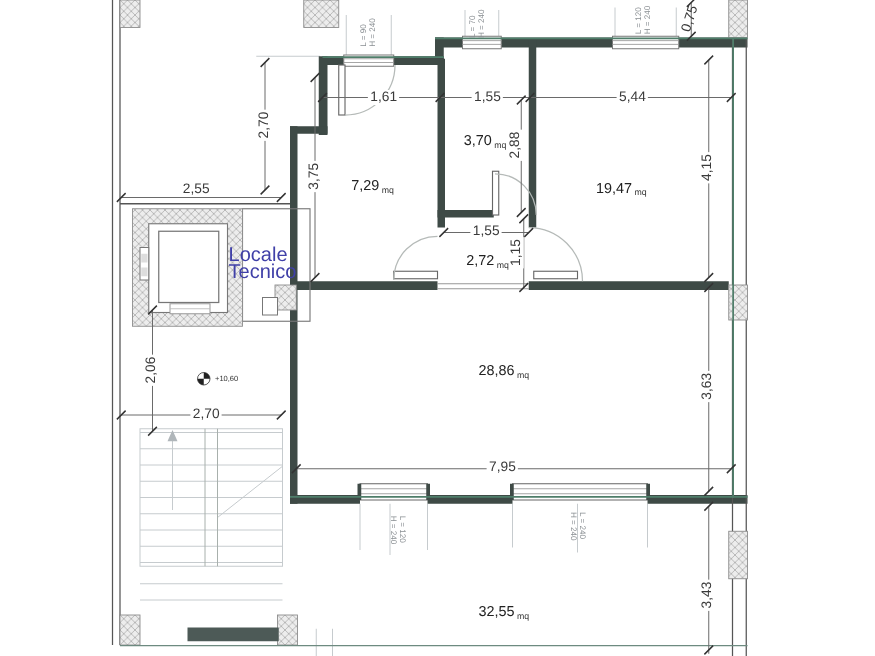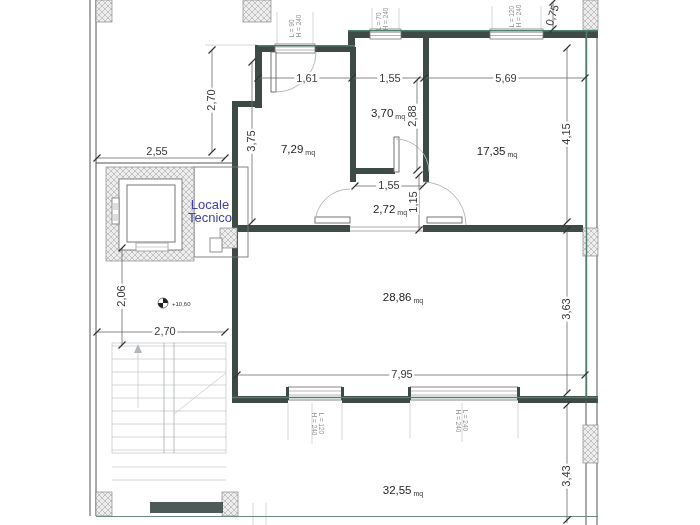--- a/index.html
+++ b/index.html
@@ -9,22 +9,22 @@
   .lbl{position:absolute;transform:translate(-50%,-50%);font-size:11px;color:#3a3a3a;
        background:#ffffff;padding:0 2px;white-space:nowrap;line-height:12px;}
   .lbl.v{transform:translate(-50%,-50%) rotate(-90deg);}
   .lbl.diag{transform:translate(-50%,-50%) rotate(-72deg);background:transparent;}
   .room{position:absolute;transform:translate(-50%,-50%);font-size:11.5px;color:#222;
         white-space:nowrap;background:transparent;}
   .room .unit{font-size:7px;margin-left:2px;position:relative;top:2px;color:#333;}
   .wlabel{position:absolute;font-size:6.5px;line-height:7px;color:#8a8f93;text-align:left;
           white-space:nowrap;transform:translate(-50%,-50%) rotate(-90deg);}
   .wlabel.r90{transform:translate(-50%,-50%) rotate(90deg);}
-  .ltec{position:absolute;transform:translate(-50%,-50%);font-size:13px;line-height:13px;
-        color:#4040a8;text-align:center;white-space:nowrap;}
+  .ltec{position:absolute;transform:translate(-50%,-50%);font-size:16px;line-height:13px;
+        color:#4040a8;text-align:left;white-space:nowrap;}
   .level{position:absolute;font-size:6px;color:#333;white-space:nowrap;display:flex;
          align-items:center;gap:2px;}
 </style>
 </head>
 <body>
 
 <div id="plan">
 
 <svg width="700" height="525" viewBox="0 0 700 525">
   <defs>
@@ -172,40 +172,40 @@
     <circle cx="5" cy="5" r="5" fill="#ffffff" stroke="#222" stroke-width="0.6"></circle>
     <path d="M5,5 L5,0 A5,5 0 0 1 10,5 Z M5,5 L5,10 A5,5 0 0 1 0,5 Z" fill="#222"></path>
   </g>
 </svg>
 
 <div class="lbl v" style="left:211px;top:100px">2,70</div>
 <div class="lbl" style="left:157px;top:151px">2,55</div>
 <div class="lbl v" style="left:251px;top:141px">3,75</div>
 <div class="lbl" style="left:307px;top:78px">1,61</div>
 <div class="lbl" style="left:390px;top:78px">1,55</div>
-<div class="lbl" style="left:506px;top:78px">5,69</div>
+<div class="lbl" style="left:506px;top:78px">5,44</div>
 <div class="lbl v" style="left:412px;top:116px">2,88</div>
 <div class="lbl v" style="left:566px;top:134px">4,15</div>
 <div class="lbl" style="left:389px;top:185px">1,55</div>
 <div class="lbl v" style="left:413px;top:202px">1,15</div>
 <div class="lbl v" style="left:121px;top:296px">2,06</div>
 <div class="lbl" style="left:165px;top:331px">2,70</div>
 <div class="lbl" style="left:402px;top:374px">7,95</div>
 <div class="lbl v" style="left:566px;top:309px">3,63</div>
 <div class="lbl v" style="left:566px;top:476px">3,43</div>
 <div class="lbl diag" style="left:552px;top:15px">0,75</div>
 
 <div class="room" style="left:298px;top:149px">
   <span>7,29</span><span class="unit">mq</span>
 </div>
 <div class="room" style="left:388px;top:113px">
   <span>3,70</span><span class="unit">mq</span>
 </div>
 <div class="room" style="left:497px;top:151px">
-  <span>17,35</span><span class="unit">mq</span>
+  <span>19,47</span><span class="unit">mq</span>
 </div>
 <div class="room" style="left:390px;top:209px">
   <span>2,72</span><span class="unit">mq</span>
 </div>
 <div class="room" style="left:403px;top:297px">
   <span>28,86</span><span class="unit">mq</span>
 </div>
 <div class="room" style="left:403px;top:490px">
   <span>32,55</span><span class="unit">mq</span>
 </div>

